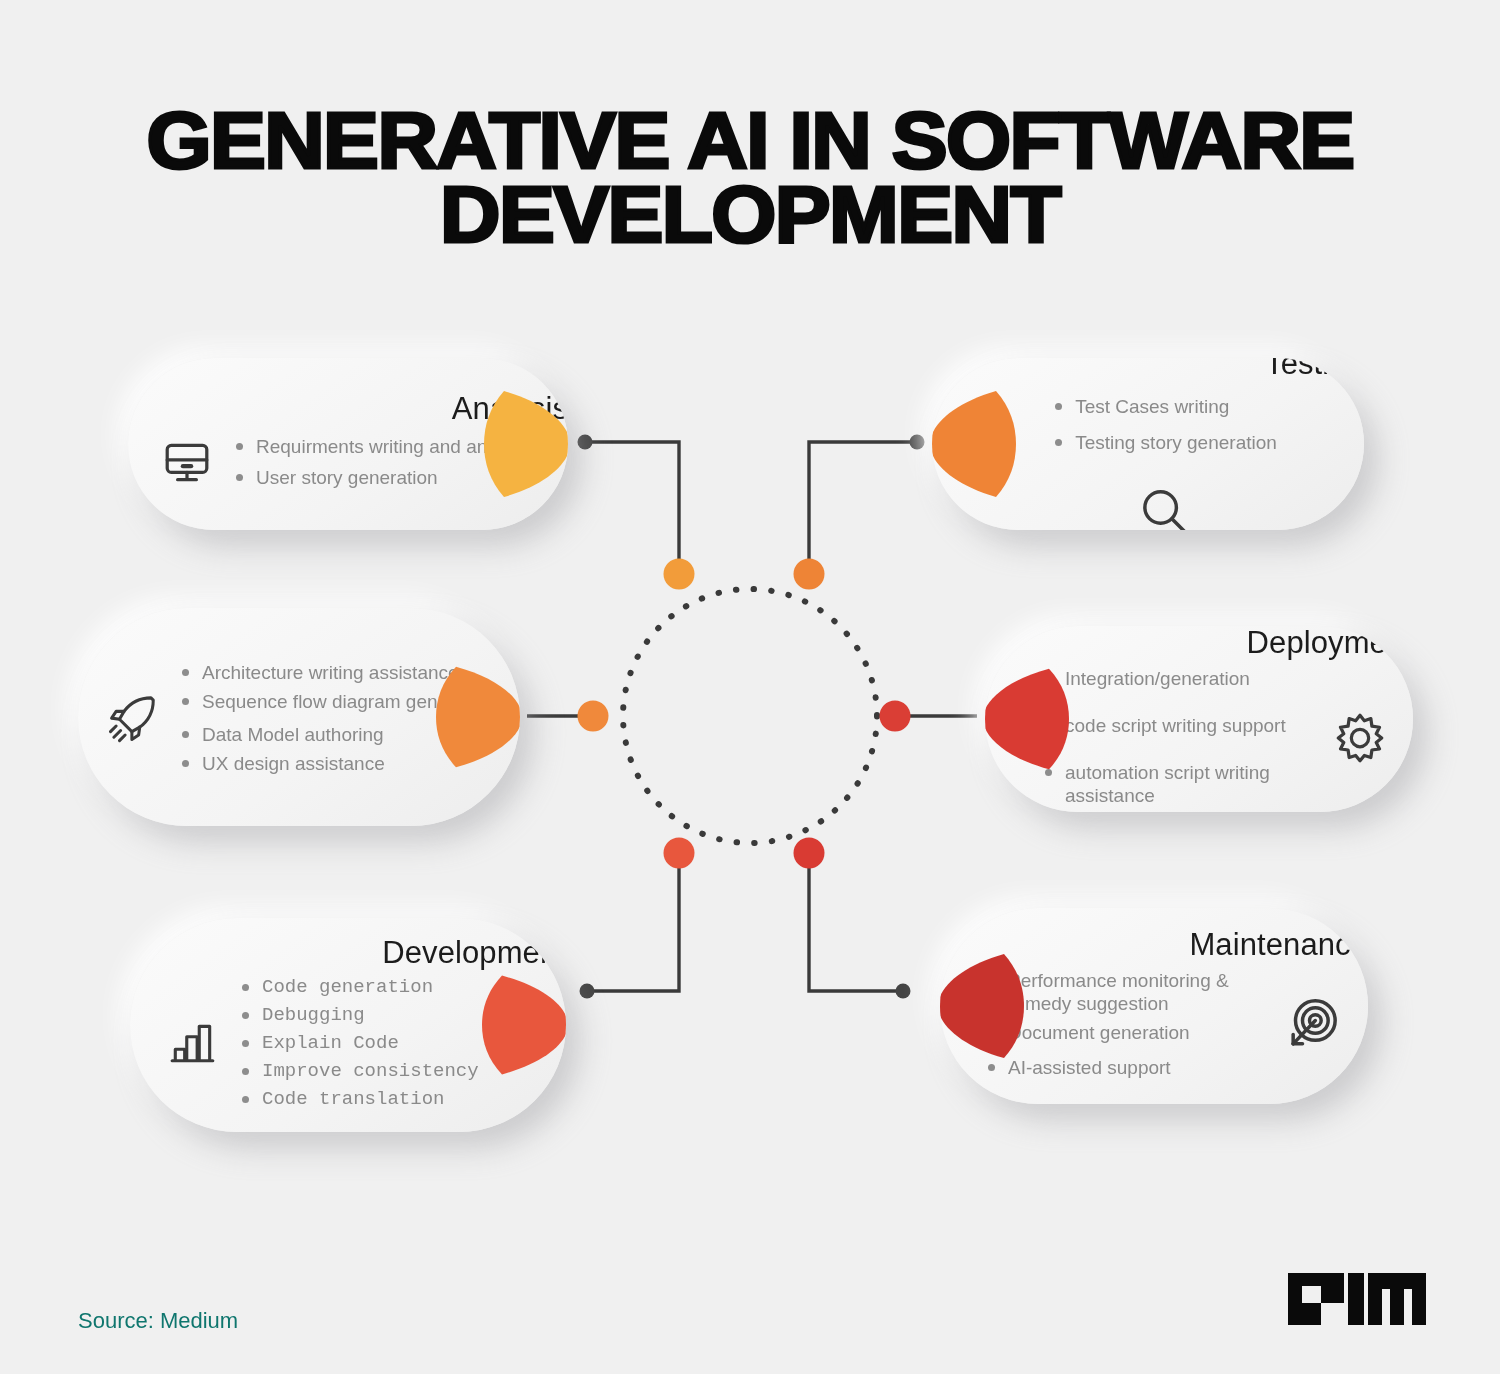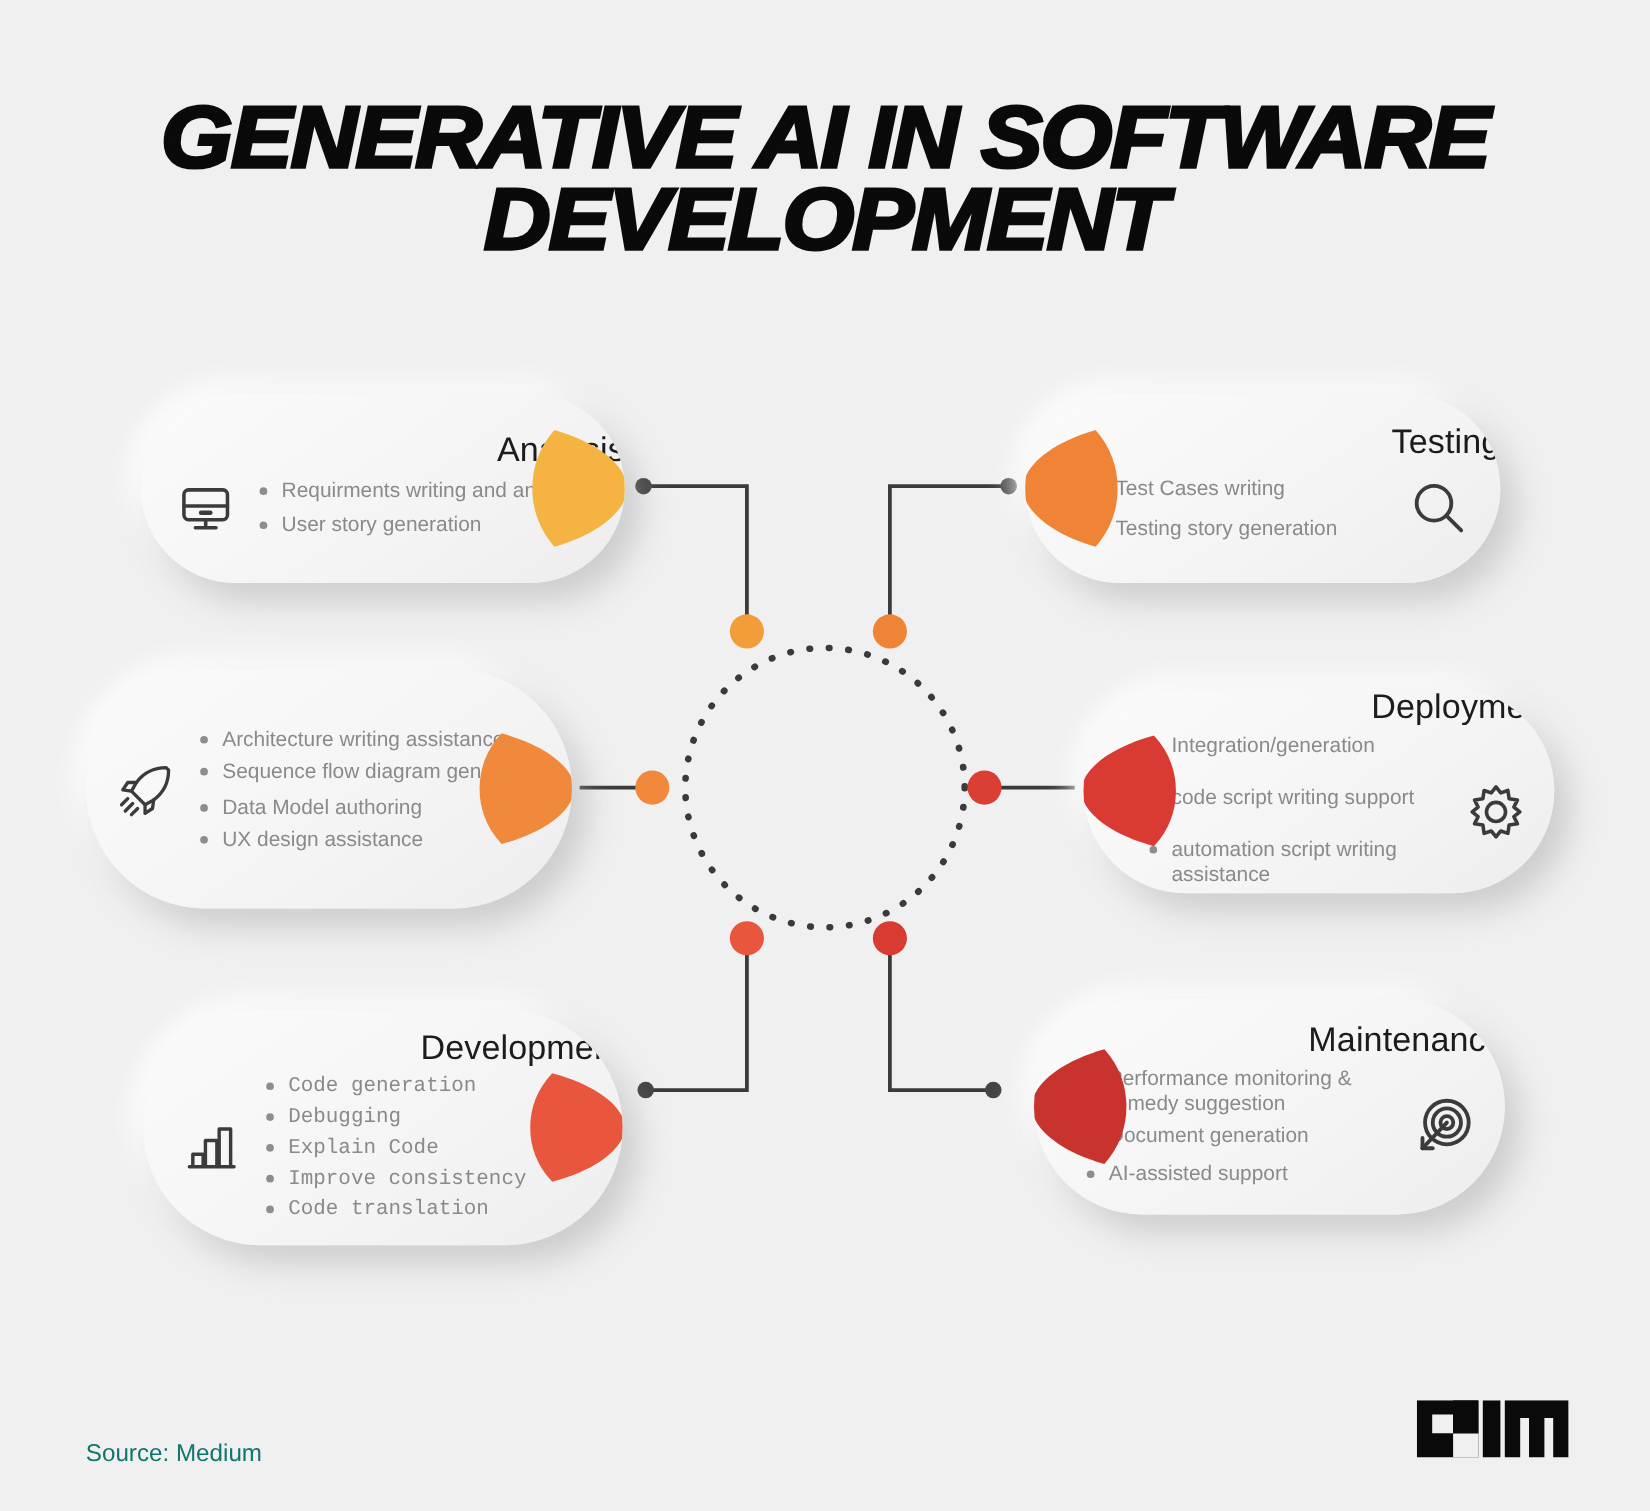--- a/index.html
+++ b/index.html
@@ -16,26 +16,25 @@
   }
 
   #stage {
     position: absolute;
     inset: 0;
   }
 
   
   .title-block {
     position: absolute;
-    top: 88px;
+    top: 104px;
     left: 0;
     width: 1500px;
     text-align: center;
     pointer-events: none;
-    font-style: italic;
   }
   .title-line {
     font-family: "Liberation Sans", sans-serif;
     font-weight: 700;
     font-size: 78px;
     line-height: 74px;
     letter-spacing: -1.5px;
     color: #0a0a0a;
     transform: scaleX(1.06);
     transform-origin: center;
@@ -217,21 +216,21 @@
     <div class="petal" style="right:-2px;">
       <svg viewBox="0 0 96 118" preserveAspectRatio="none">
         <path d="M 30 6 C 72 18 96 40 96 59 C 96 78 72 100 30 112 C 16 96 10 78 10 59 C 10 40 16 22 30 6 Z" fill="#F5B341"></path>
       </svg>
     </div>
   </div>
 
   <div class="card right" style="left:932px; top:358px; width:432px; height:172px;">
     <div class="card-inner">
       <div class="card-title">Testing</div>
-      <div class="card-body" style="padding:0 26px 0 58px;">
+      <div class="card-body" style="padding:0 26px 0 58px;flex-direction:column;">
         <ul class="bullets">
           <li style="margin:13px 0;">Test Cases writing</li>
           <li style="margin:13px 0;">Testing story generation</li>
         </ul>
         <div class="card-icon">
           <svg viewBox="0 0 48 48" width="54" height="54" fill="none" stroke="currentColor" stroke-width="3.1" stroke-linecap="round">
             <circle cx="21" cy="20" r="14"></circle>
             <line x1="31" y1="30" x2="43" y2="42"></line>
           </svg>
         </div>

